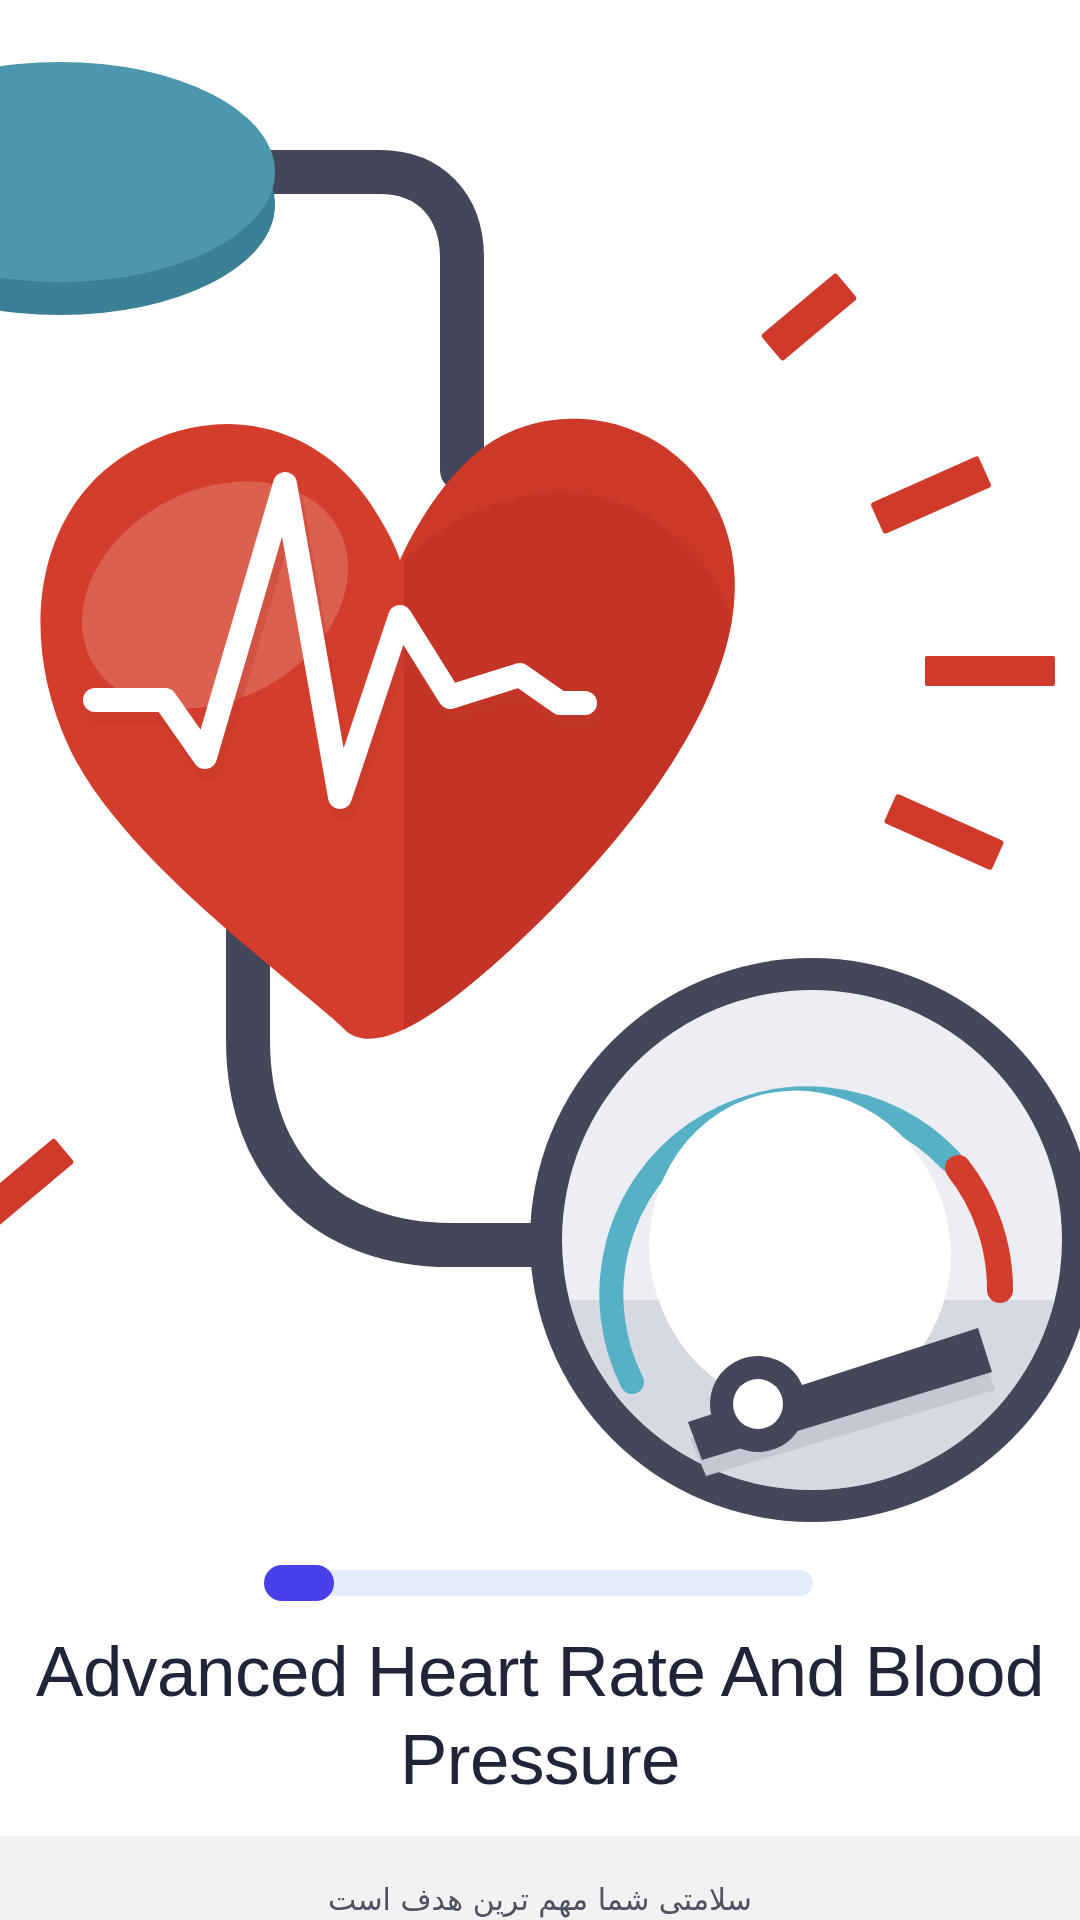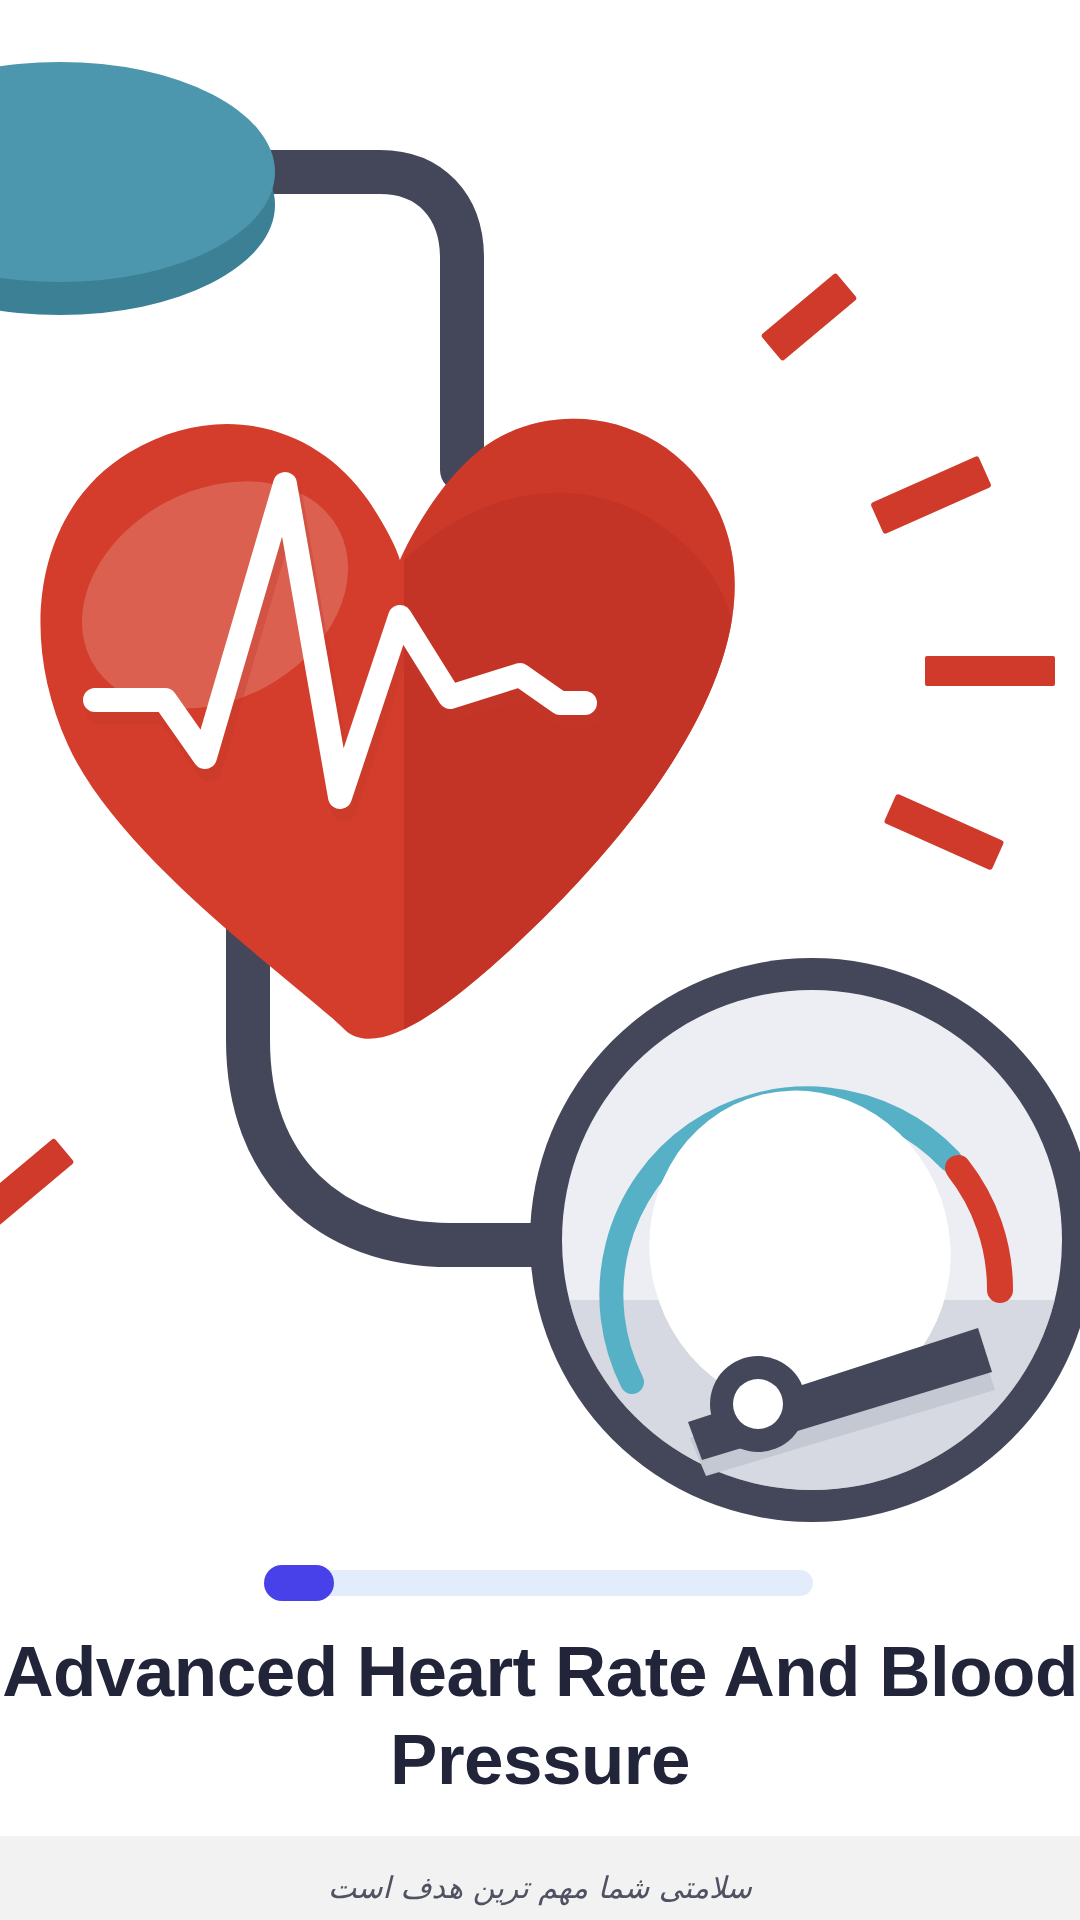--- a/index.html
+++ b/index.html
@@ -67,40 +67,39 @@
     position: absolute;
     left: 0;
     top: 1628px;
     width: 1080px;
     text-align: center;
   }
   #app-title {
     margin: 0;
     padding: 0;
     font-family: "Liberation Sans", "DejaVu Sans", sans-serif;
-    font-weight: bold;
+    font-weight: normal;
     font-size: 71px;
     line-height: 88px;
     letter-spacing: -0.5px;
     color: #22253a;
     white-space: normal;
   }
 
   
   #footer-bar {
     position: absolute;
     left: 0;
     top: 1836px;
     width: 1080px;
     height: 84px;
     background: #f2f2f2;
     display: flex;
-    align-items: center;
+    align-items: flex-end;
     justify-content: center;
-    font-style: italic;
   }
   #footer-text {
     direction: rtl;
     unicode-bidi: embed;
     margin-top: 20px;
     font-family: "DejaVu Sans", "Liberation Sans", sans-serif;
     font-size: 30px;
     line-height: 40px;
     color: #4f5262;
     text-align: center;

